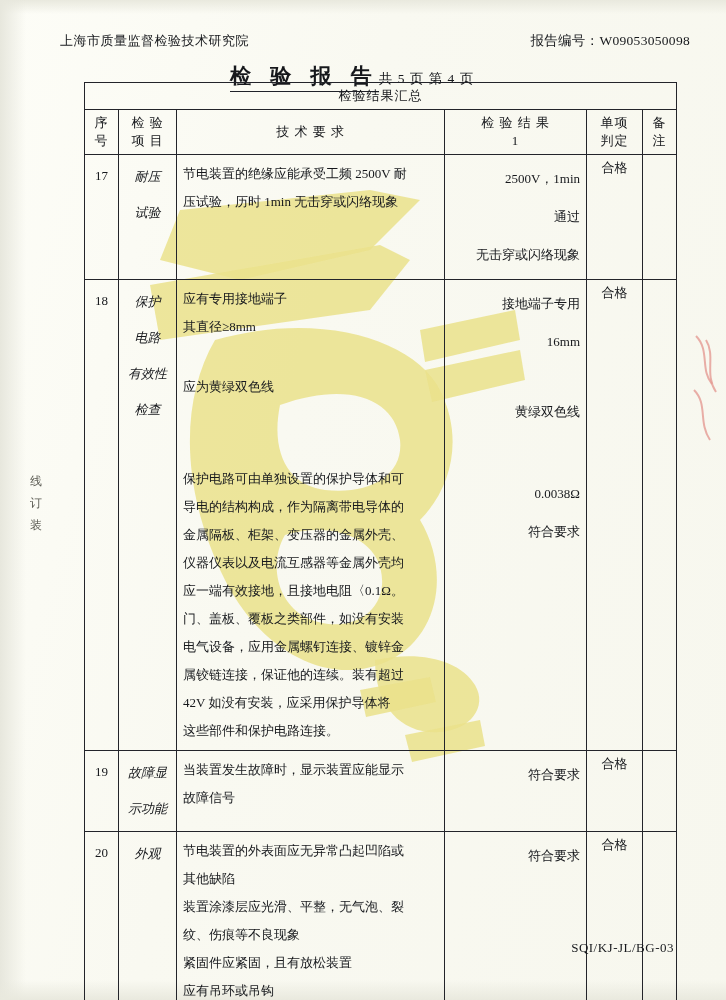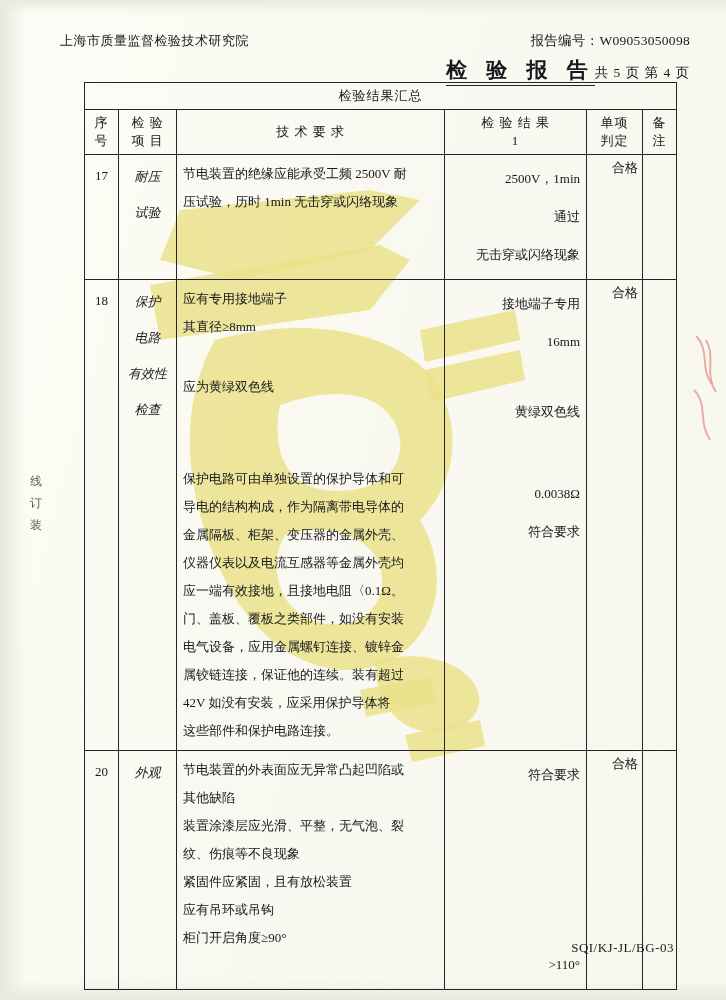--- a/index.html
+++ b/index.html
@@ -75,23 +75,23 @@
     font-size: 13px;
     letter-spacing: .5px;
   }
   .report-no {
     font-size: 13.5px;
     letter-spacing: .3px;
     font-family: Liberation Serif, serif;
   }
   .hdr-row2 {
     display: flex;
-    justify-content: flex-end;
+    justify-content: flex-start;
     align-items: baseline;
-    margin-top: 6px;
+    margin-top: 12px;
   }
   .doc-title {
     font-size: 21px;
     font-weight: bold;
     letter-spacing: 7px;
     margin-left: 170px;
     border-bottom: 1.6px solid #20222a;
     padding-bottom: 1px;
   }
   .pager {
@@ -159,21 +159,21 @@
   }
   .req p, .res p {
     margin: 2px;
   }
   .res {
     text-align: right;
     line-height: 36px;
     padding-top: 7px;
   }
   .verdict {
-    text-align: right;
+    text-align: center;
     padding-top: 8px;
     font-size: 13.5px;
   }
   .spacer-line { height: 30px; }
 
   .footer-code {
     position: absolute;
     right: 52px;
     bottom: 44px;
     font-size: 13px;
@@ -316,20 +316,36 @@
           <p class="spacer-line"></p>
           <p>黄绿双色线</p>
           <p style="height:42px"></p>
           <p>0.0038Ω</p>
           <p>符合要求</p>
         </td>
         <td class="verdict">合格</td>
         <td class="cell"></td>
       </tr>
 
+      <tr>
+        <td class="cell num">19</td>
+        <td class="itemname">
+          <div>故障显</div>
+          <div>示功能</div>
+        </td>
+        <td class="cell req">
+          <p>当装置发生故障时，显示装置应能显示</p>
+          <p>故障信号</p>
+        </td>
+        <td class="res">
+          <p>符合要求</p>
+        </td>
+        <td class="verdict">合格</td>
+        <td class="cell"></td>
+      </tr>
 
       <tr>
         <td class="cell num">20</td>
         <td class="itemname">
           <div>外观</div>
         </td>
         <td class="cell req">
           <p>节电装置的外表面应无异常凸起凹陷或</p>
           <p>其他缺陷</p>
           <p>装置涂漆层应光滑、平整，无气泡、裂</p>

